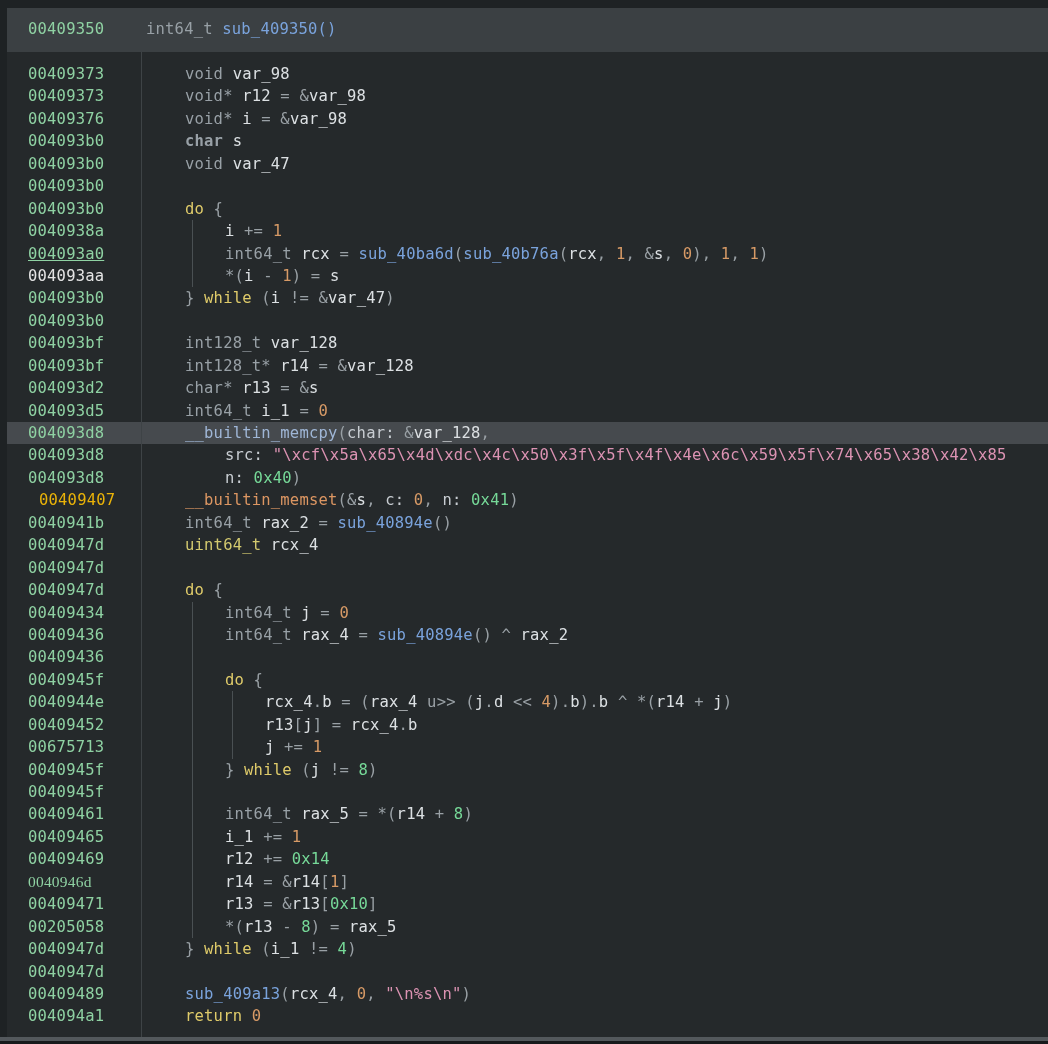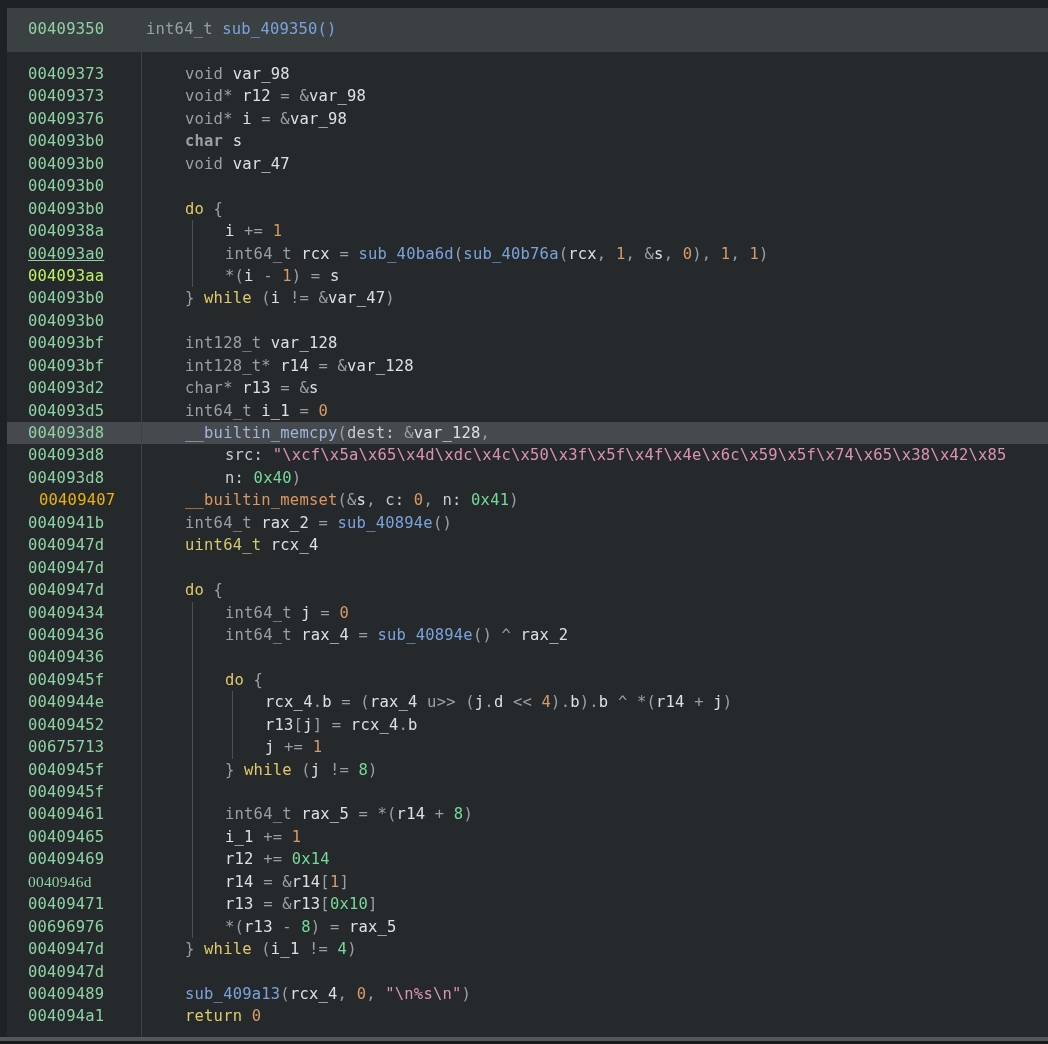--- a/index.html
+++ b/index.html
@@ -64,21 +64,21 @@
         <span class="addr-cell" style="color: rgb(143, 210, 163);">0040938a</span>
         <span class="guide" style="left: 185px;"></span>
         <span class="code-cell" style="left: 218px;"><span style="color: rgb(220, 224, 227);">i</span><span style="color: rgb(153, 160, 165);"> += </span><span style="color: rgb(215, 154, 102);">1</span></span>
       </div>
       <div class="row">
         <span class="addr-cell" style="color: rgb(143, 210, 163); text-decoration: underline;">004093a0</span>
         <span class="guide" style="left: 185px;"></span>
         <span class="code-cell" style="left: 218px;"><span style="color: rgb(152, 160, 166);">int64_t </span><span style="color: rgb(220, 224, 227);">rcx</span><span style="color: rgb(153, 160, 165);"> = </span><span style="color: rgb(122, 163, 220);">sub_40ba6d</span><span style="color: rgb(153, 160, 165);">(</span><span style="color: rgb(122, 163, 220);">sub_40b76a</span><span style="color: rgb(153, 160, 165);">(</span><span style="color: rgb(220, 224, 227);">rcx</span><span style="color: rgb(153, 160, 165);">, </span><span style="color: rgb(215, 154, 102);">1</span><span style="color: rgb(153, 160, 165);">, &amp;</span><span style="color: rgb(220, 224, 227);">s</span><span style="color: rgb(153, 160, 165);">, </span><span style="color: rgb(215, 154, 102);">0</span><span style="color: rgb(153, 160, 165);">), </span><span style="color: rgb(215, 154, 102);">1</span><span style="color: rgb(153, 160, 165);">, </span><span style="color: rgb(215, 154, 102);">1</span><span style="color: rgb(153, 160, 165);">)</span></span>
       </div>
       <div class="row">
-        <span class="addr-cell" style="color: #bef264;">004093aa</span>
+        <span class="addr-cell" style="color: #e5e5e5;">004093aa</span>
         <span class="guide" style="left: 185px;"></span>
         <span class="code-cell" style="left: 218px;"><span style="color: rgb(153, 160, 165);">*(</span><span style="color: rgb(220, 224, 227);">i</span><span style="color: rgb(153, 160, 165);"> - </span><span style="color: rgb(215, 154, 102);">1</span><span style="color: rgb(153, 160, 165);">) = </span><span style="color: rgb(220, 224, 227);">s</span></span>
       </div>
       <div class="row">
         <span class="addr-cell" style="color: rgb(143, 210, 163);">004093b0</span>
         <span class="code-cell" style="left: 178px;"><span style="color: rgb(153, 160, 165);">} </span><span style="color: rgb(223, 203, 106);">while</span><span style="color: rgb(153, 160, 165);"> (</span><span style="color: rgb(220, 224, 227);">i</span><span style="color: rgb(153, 160, 165);"> != &amp;</span><span style="color: rgb(220, 224, 227);">var_47</span><span style="color: rgb(153, 160, 165);">)</span></span>
       </div>
       <div class="row">
         <span class="addr-cell" style="color: rgb(143, 210, 163);">004093b0</span>
         <span class="code-cell" style="left: 178px;"></span>
@@ -94,21 +94,21 @@
       <div class="row">
         <span class="addr-cell" style="color: rgb(143, 210, 163);">004093d2</span>
         <span class="code-cell" style="left: 178px;"><span style="color: rgb(152, 160, 166);">char* </span><span style="color: rgb(220, 224, 227);">r13</span><span style="color: rgb(153, 160, 165);"> = &amp;</span><span style="color: rgb(220, 224, 227);">s</span></span>
       </div>
       <div class="row">
         <span class="addr-cell" style="color: rgb(143, 210, 163);">004093d5</span>
         <span class="code-cell" style="left: 178px;"><span style="color: rgb(152, 160, 166);">int64_t </span><span style="color: rgb(220, 224, 227);">i_1</span><span style="color: rgb(153, 160, 165);"> = </span><span style="color: rgb(215, 154, 102);">0</span></span>
       </div>
       <div class="row selected">
         <span class="addr-cell" style="color: rgb(143, 210, 163);">004093d8</span>
-        <span class="code-cell" style="left: 178px;"><span style="color: rgb(159, 182, 214);">__builtin_memcpy</span><span style="color: rgb(153, 160, 165);">(</span><span style="color: rgb(200, 205, 210);">dest: </span><span style="color: rgb(153, 160, 165);">&amp;</span><span style="color: rgb(220, 224, 227);">var_128</span><span style="color: rgb(153, 160, 165);">,</span></span>
+        <span class="code-cell" style="left: 178px;"><span style="color: rgb(159, 182, 214);">__builtin_memcpy</span><span style="color: rgb(153, 160, 165);">(</span><span style="color: rgb(200, 205, 210);">char: </span><span style="color: rgb(153, 160, 165);">&amp;</span><span style="color: rgb(220, 224, 227);">var_128</span><span style="color: rgb(153, 160, 165);">,</span></span>
       </div>
       <div class="row">
         <span class="addr-cell" style="color: rgb(143, 210, 163);">004093d8</span>
         <span class="code-cell" style="left: 218px;"><span style="color: rgb(200, 205, 210);">src: </span><span style="color: rgb(220, 147, 179);">"\xcf\x5a\x65\x4d\xdc\x4c\x50\x3f\x5f\x4f\x4e\x6c\x59\x5f\x74\x65\x38\x42\x85</span></span>
       </div>
       <div class="row">
         <span class="addr-cell" style="color: rgb(143, 210, 163);">004093d8</span>
         <span class="code-cell" style="left: 218px;"><span style="color: rgb(200, 205, 210);">n: </span><span style="color: rgb(118, 217, 152);">0x40</span><span style="color: rgb(153, 160, 165);">)</span></span>
       </div>
       <div class="row">
@@ -198,21 +198,21 @@
         <span class="addr-cell" style="color: rgb(143, 210, 163); font-family: Liberation Serif, serif;">0040946d</span>
         <span class="guide" style="left: 185px;"></span>
         <span class="code-cell" style="left: 218px;"><span style="color: rgb(220, 224, 227);">r14</span><span style="color: rgb(153, 160, 165);"> = &amp;</span><span style="color: rgb(220, 224, 227);">r14</span><span style="color: rgb(153, 160, 165);">[</span><span style="color: rgb(215, 154, 102);">1</span><span style="color: rgb(153, 160, 165);">]</span></span>
       </div>
       <div class="row">
         <span class="addr-cell" style="color: rgb(143, 210, 163);">00409471</span>
         <span class="guide" style="left: 185px;"></span>
         <span class="code-cell" style="left: 218px;"><span style="color: rgb(220, 224, 227);">r13</span><span style="color: rgb(153, 160, 165);"> = &amp;</span><span style="color: rgb(220, 224, 227);">r13</span><span style="color: rgb(153, 160, 165);">[</span><span style="color: rgb(118, 217, 152);">0x10</span><span style="color: rgb(153, 160, 165);">]</span></span>
       </div>
       <div class="row">
-        <span class="addr-cell" style="color: rgb(143, 210, 163);">00696976</span>
+        <span class="addr-cell" style="color: rgb(143, 210, 163);">00205058</span>
         <span class="guide" style="left: 185px;"></span>
         <span class="code-cell" style="left: 218px;"><span style="color: rgb(153, 160, 165);">*(</span><span style="color: rgb(220, 224, 227);">r13</span><span style="color: rgb(153, 160, 165);"> - </span><span style="color: rgb(118, 217, 152);">8</span><span style="color: rgb(153, 160, 165);">) = </span><span style="color: rgb(220, 224, 227);">rax_5</span></span>
       </div>
       <div class="row">
         <span class="addr-cell" style="color: rgb(143, 210, 163);">0040947d</span>
         <span class="code-cell" style="left: 178px;"><span style="color: rgb(153, 160, 165);">} </span><span style="color: rgb(223, 203, 106);">while</span><span style="color: rgb(153, 160, 165);"> (</span><span style="color: rgb(220, 224, 227);">i_1</span><span style="color: rgb(153, 160, 165);"> != </span><span style="color: rgb(118, 217, 152);">4</span><span style="color: rgb(153, 160, 165);">)</span></span>
       </div>
       <div class="row">
         <span class="addr-cell" style="color: rgb(143, 210, 163);">0040947d</span>
         <span class="code-cell" style="left: 178px;"></span>

